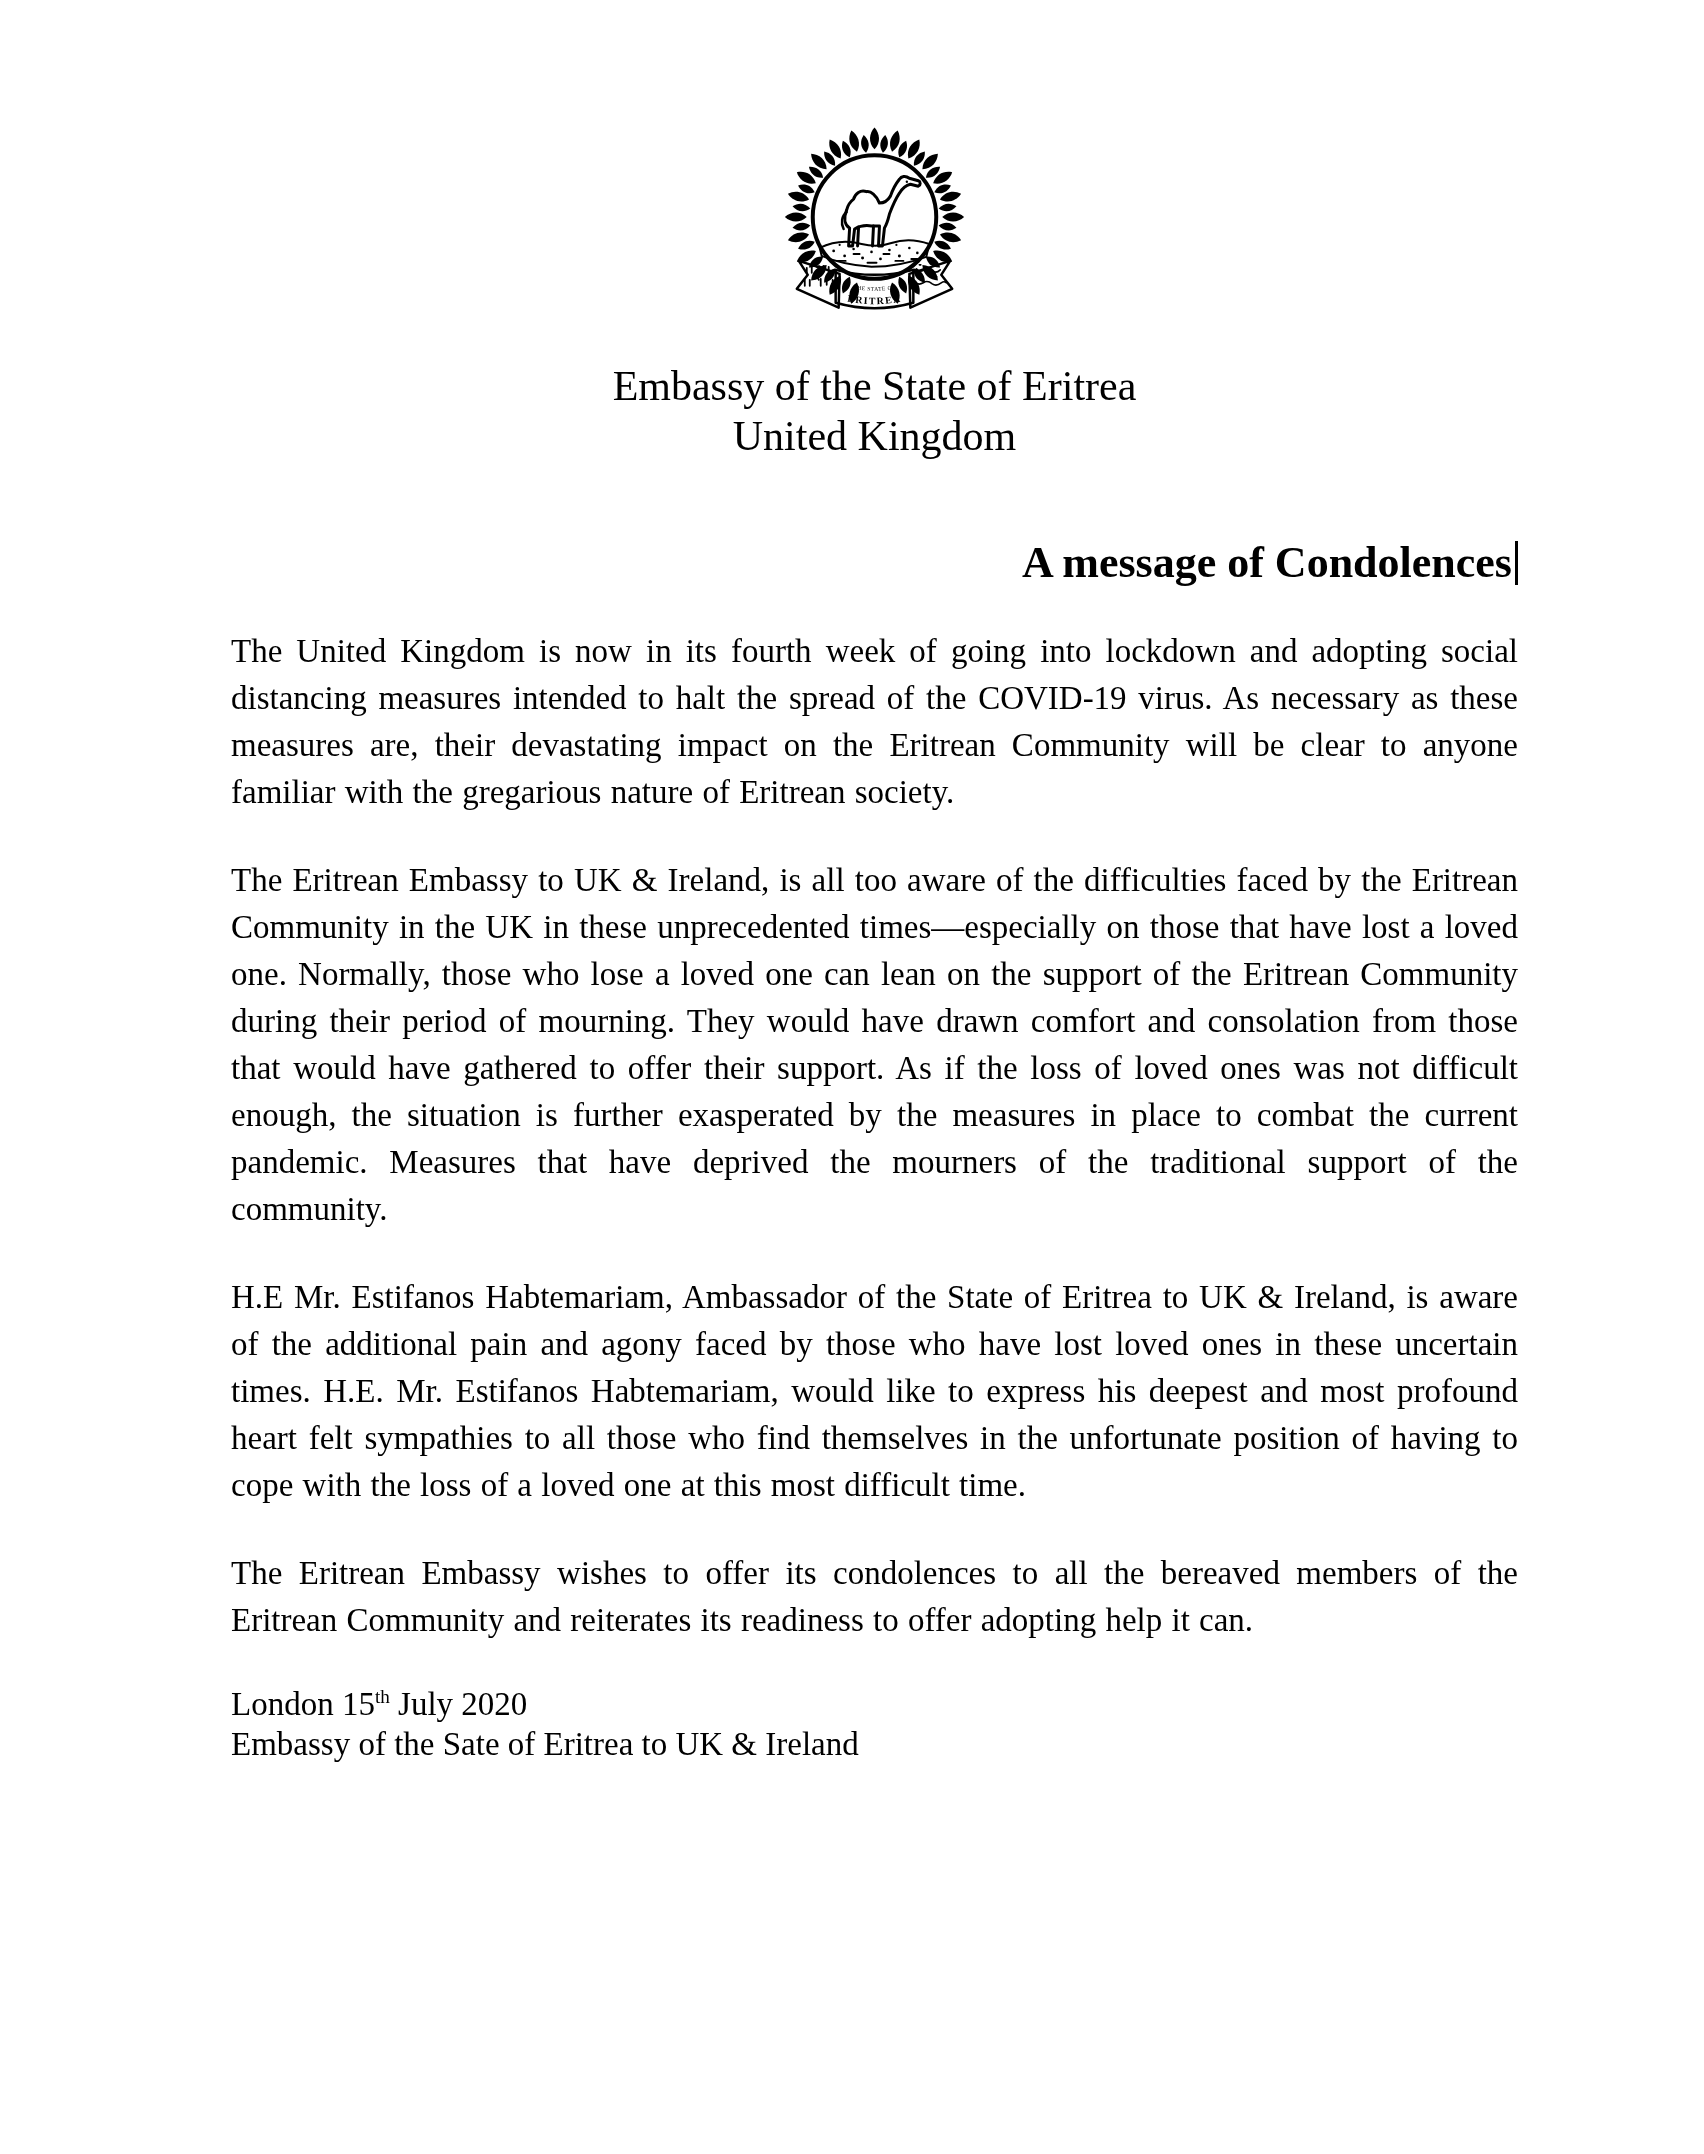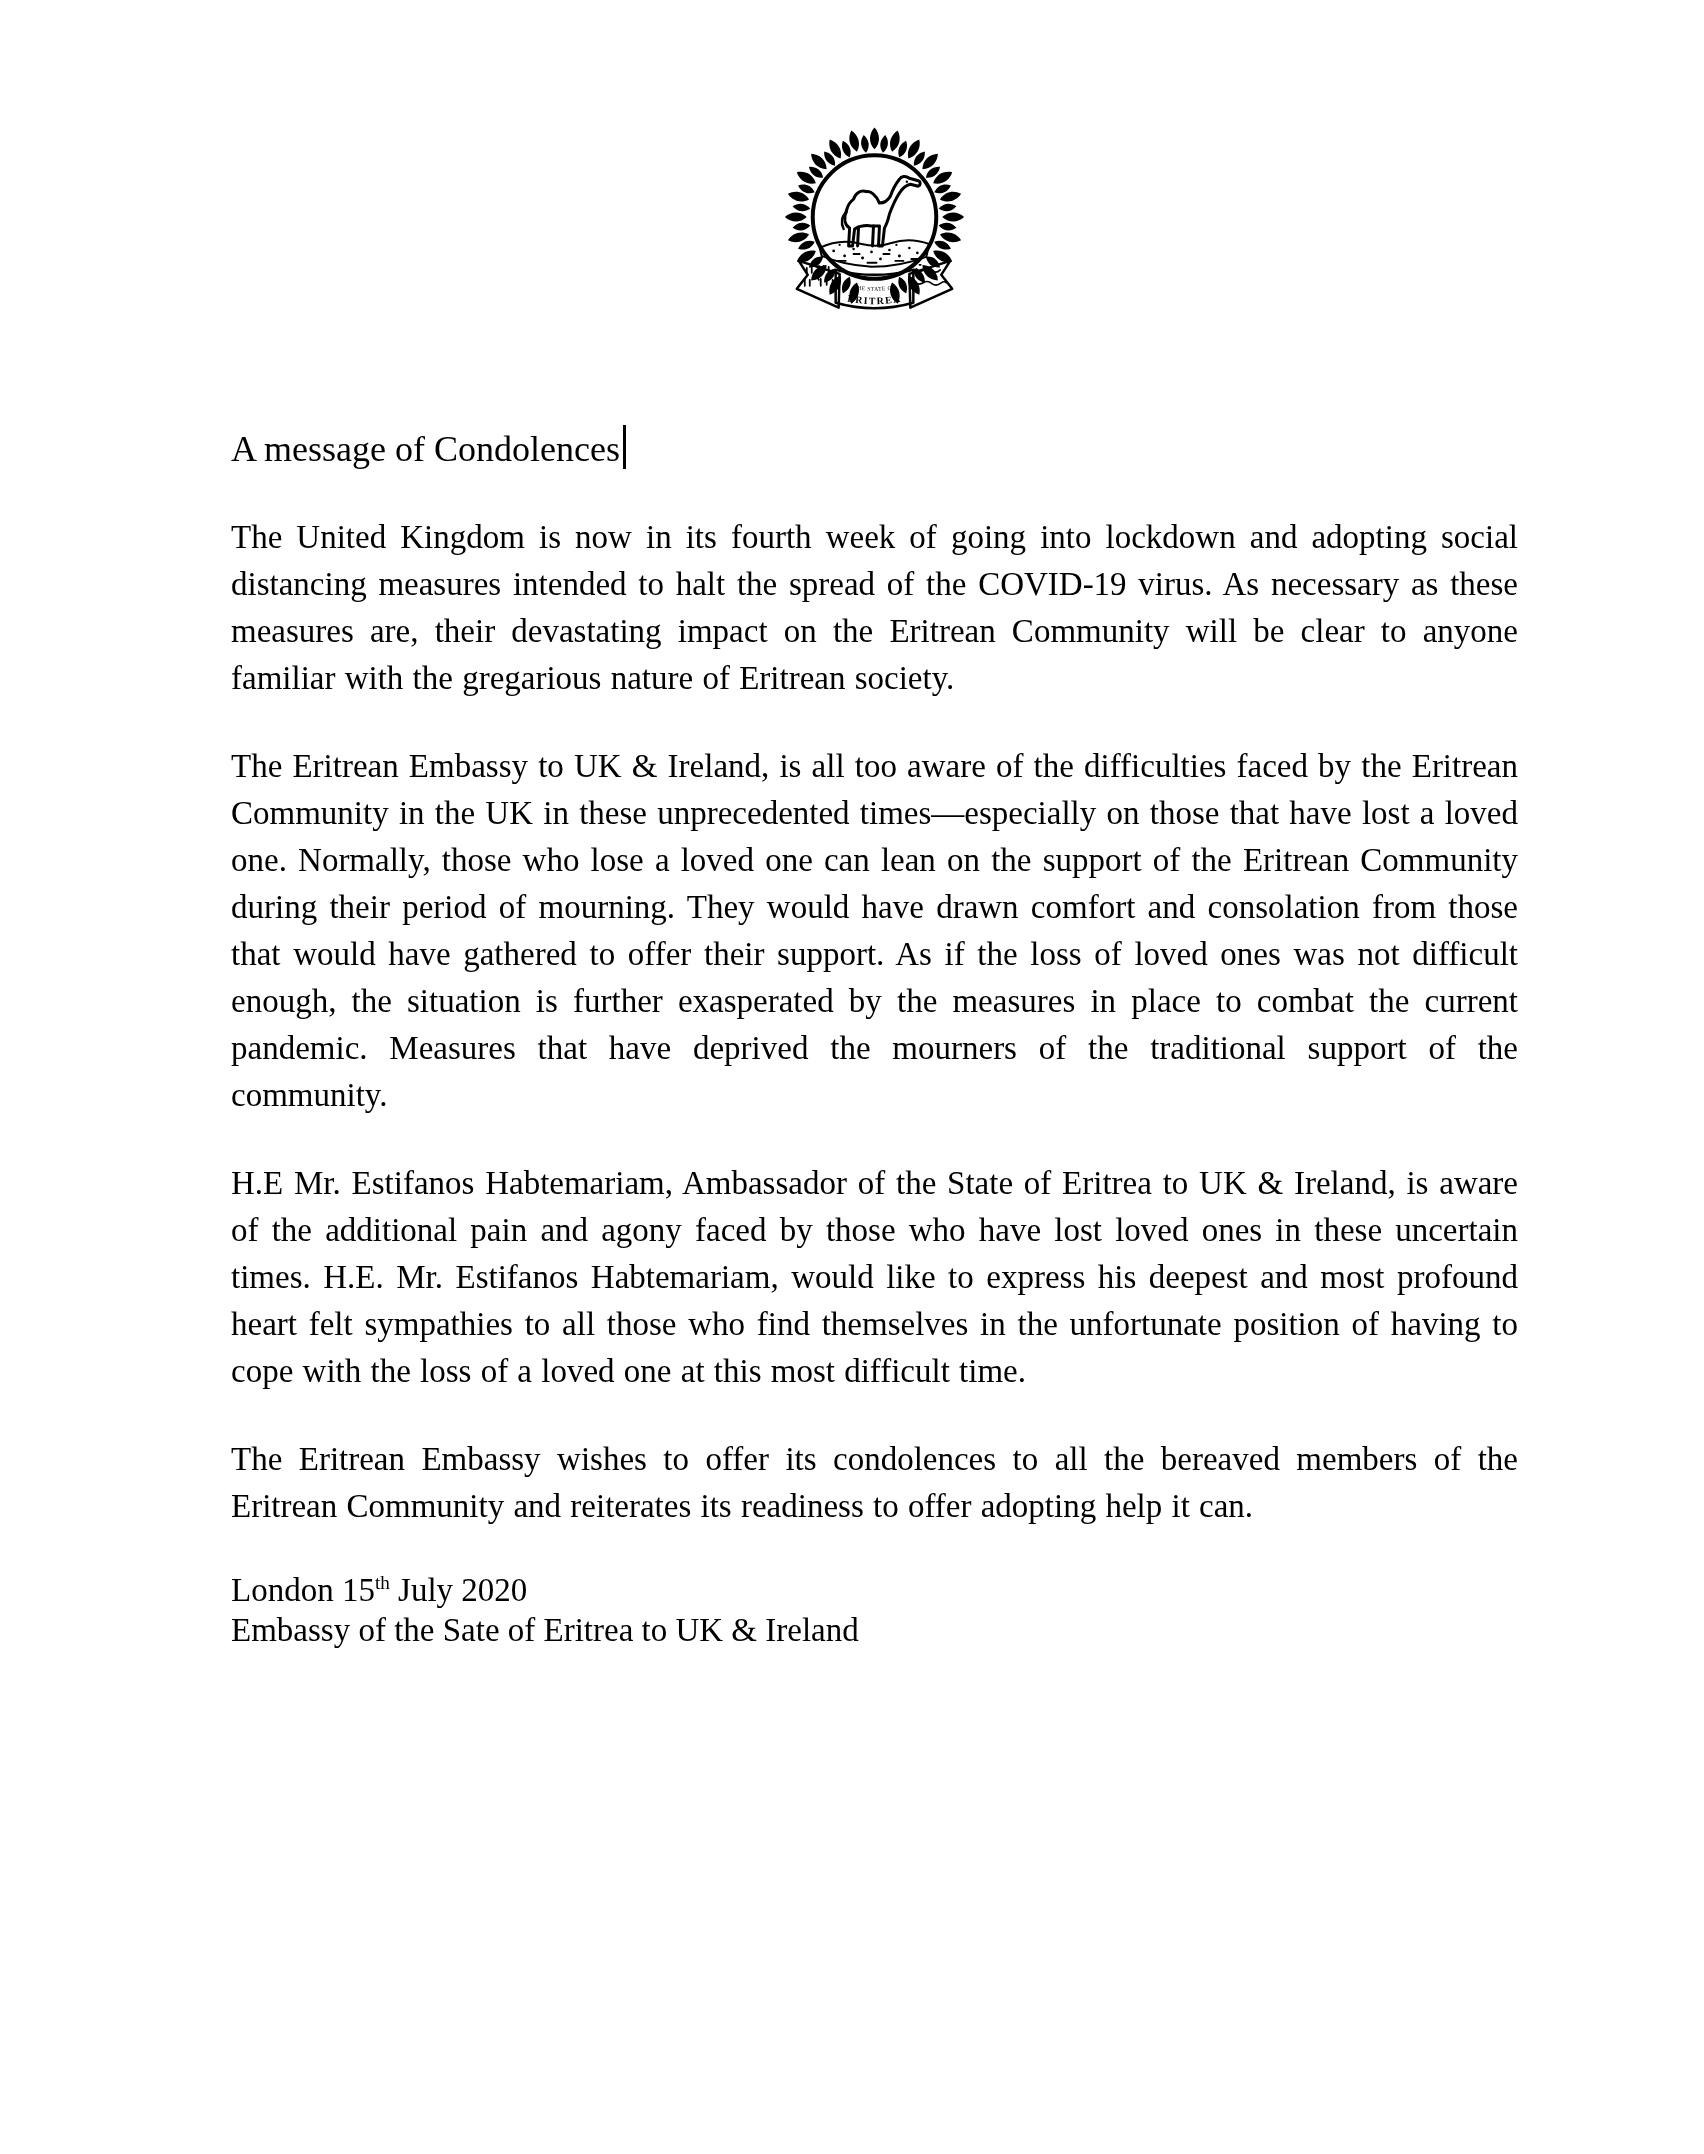--- a/index.html
+++ b/index.html
@@ -22,23 +22,23 @@
   }
   .emblem{display:inline-block;}
   .org{
     text-align:center;
     font-size:42px;
     line-height:50px;
     margin-top:14px;
     letter-spacing:0px;
   }
   .doc-title{
-    text-align:left;
-    font-size:36px;
-    font-weight:normal;
+    text-align:right;
+    font-size:44px;
+    font-weight:bold;
     line-height:48px;
     margin:78px 0 0 0;
   }
   .caret{
     display:inline-block;
     width:3px;height:44px;
     background:#000;
     margin-left:3px;
     vertical-align:-8px;
   }
@@ -184,20 +184,24 @@
           <path id="bArc2" fill="none" d="M90 183 Q125 192 160 183"></path>
           <text font-family="Liberation Serif, serif" font-size="5.6" letter-spacing="0.5" fill="#000">
             <textPath href="#bArc1" startOffset="50%" text-anchor="middle">THE STATE OF</textPath>
           </text>
           <text font-family="Liberation Serif, serif" font-size="10" font-weight="bold" letter-spacing="1.4" fill="#000">
             <textPath href="#bArc2" startOffset="50%" text-anchor="middle">ERITREA</textPath>
           </text>
         </g>
       </svg>
 
+      <div class="org">
+        <div>Embassy of the State of Eritrea</div>
+        <div>United Kingdom</div>
+      </div>
     </div>
 
     <h1 class="doc-title"><span>A message of Condolences</span><span class="caret"></span></h1>
 
     <div class="body-text">
       <p>The United Kingdom is now in its fourth week of going into lockdown and adopting social distancing measures intended to halt the spread of the COVID-19 virus. As necessary as these measures are, their devastating impact on the Eritrean Community will be clear to anyone familiar with the gregarious nature of Eritrean society.</p>
       <p>The Eritrean Embassy to UK &amp; Ireland, is all too aware of the difficulties faced by the Eritrean Community in the UK in these unprecedented times—especially on those that have lost a loved one. Normally, those who lose a loved one can lean on the support of the Eritrean Community during their period of mourning. They would have drawn comfort and consolation from those that would have gathered to offer their support. As if the loss of loved ones was not difficult enough, the situation is further exasperated by the measures in place to combat the current pandemic. Measures that have deprived the mourners of the traditional support of the community.</p>
       <p>H.E Mr. Estifanos Habtemariam, Ambassador of the State of Eritrea to UK &amp; Ireland, is aware of the additional pain and agony faced by those who have lost loved ones in these uncertain times. H.E. Mr. Estifanos Habtemariam, would like to express his deepest and most profound heart felt sympathies to all those who find themselves in the unfortunate position of having to cope with the loss of a loved one at this most difficult time.</p>
       <p>The Eritrean Embassy wishes to offer its condolences to all the bereaved members of the Eritrean Community and reiterates its readiness to offer adopting help it can.</p>
     </div>

